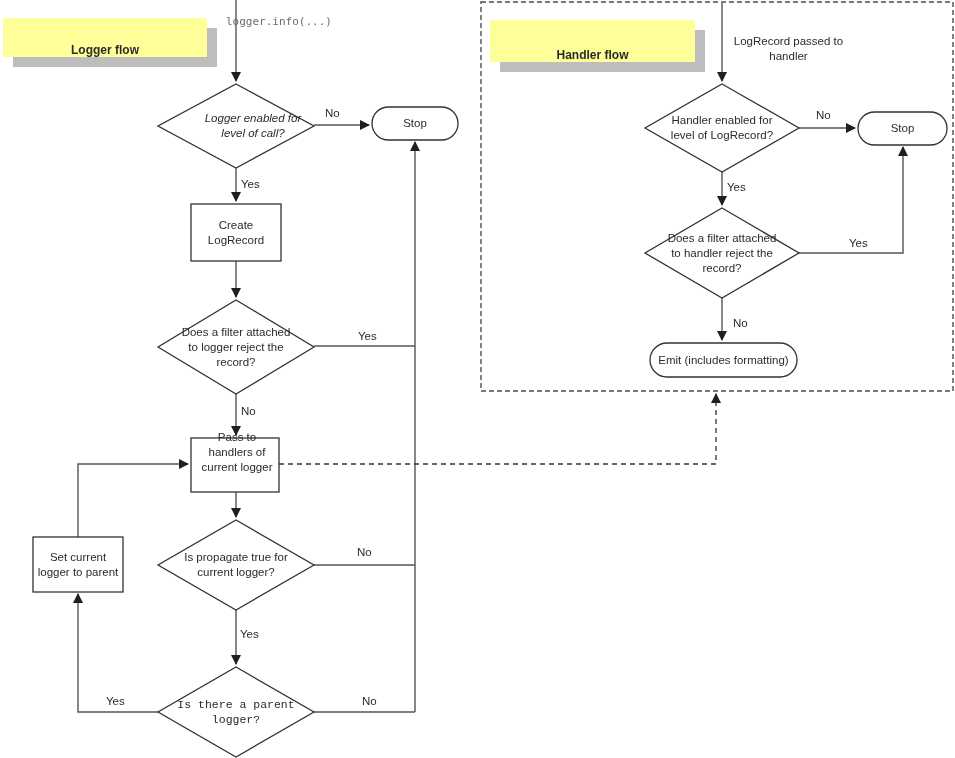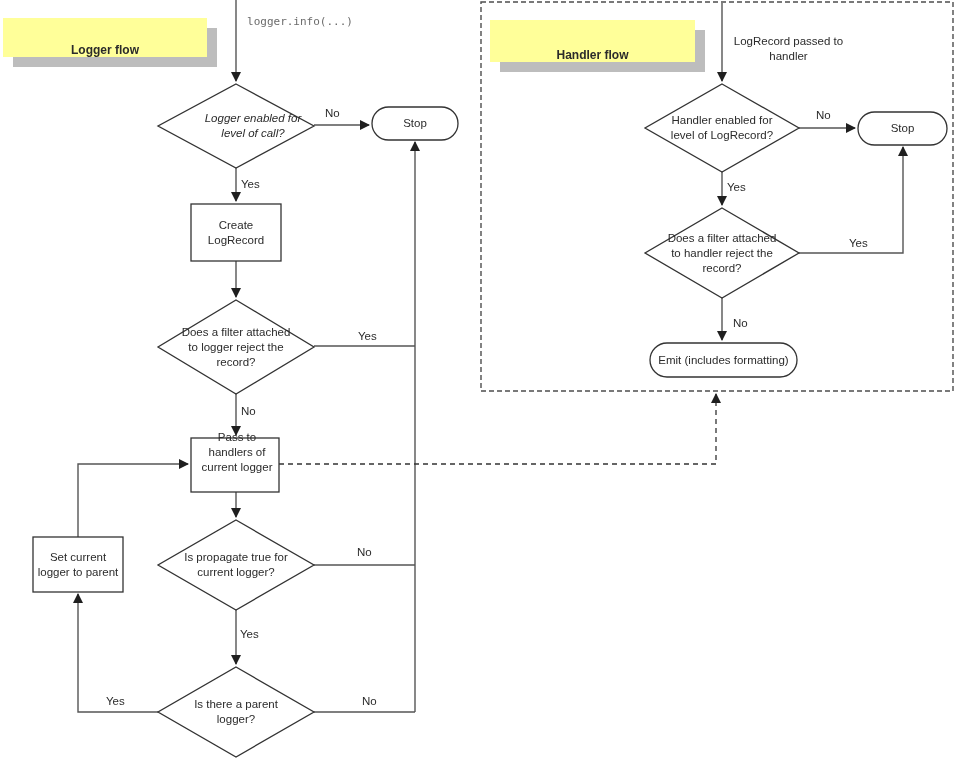--- a/index.html
+++ b/index.html
@@ -82,39 +82,39 @@
 <div class="abs noteShadow" style="left:13px;top:28px;width:204px;height:39px;"></div>
 <div class="abs note" style="left:3px;top:18px;width:204px;height:39px;">
   <span>Logger flow</span>
 </div>
 <div class="abs noteShadow" style="left:500px;top:30px;width:205px;height:42px;"></div>
 <div class="abs note" style="left:490px;top:20px;width:205px;height:42px;">
   <span>Handler flow</span>
 </div>
 
 <div class="abs" style="left:226px;top:15px;width:148px;">
-  <div class="mono" style="text-align:center;">logger.info(...)</div>
+  <div class="mono" style="">logger.info(...)</div>
 </div>
 
 <div class="abs txt" style="left:175px;top:84px;width:156px;height:84px;font-style:italic;">Logger enabled for
 level of call?</div>
 <div class="abs txt" style="left:372px;top:107px;width:86px;height:33px;">Stop</div>
 <div class="abs txt" style="left:191px;top:204px;width:90px;height:57px;">Create
 LogRecord</div>
 <div class="abs txt" style="left:158px;top:300px;width:156px;height:94px;">Does a filter attached
 to logger reject the
 record?</div>
 <div class="abs txt" style="left:191px;top:425px;width:92px;height:54px;">Pass to
 handlers of
 current logger</div>
 <div class="abs txt" style="left:33px;top:537px;width:90px;height:55px;">Set current
 logger to parent</div>
 <div class="abs txt" style="left:158px;top:520px;width:156px;height:90px;">Is propagate true for
 current logger?</div>
-<div class="abs txt" style="left:158px;top:667px;width:156px;height:90px;">Is there a parent
+<div class="abs txt" style="left:158px;top:667px;width:156px;height:90px;font-family:Liberation Mono, monospace;">Is there a parent
 logger?</div>
 
 <div class="abs lbl" style="left:325px;top:107px;">No</div>
 <div class="abs lbl" style="left:241px;top:178px;">Yes</div>
 <div class="abs lbl" style="left:358px;top:330px;">Yes</div>
 <div class="abs lbl" style="left:241px;top:405px;">No</div>
 <div class="abs lbl" style="left:357px;top:546px;">No</div>
 <div class="abs lbl" style="left:240px;top:628px;">Yes</div>
 <div class="abs lbl" style="left:106px;top:695px;">Yes</div>
 <div class="abs lbl" style="left:362px;top:695px;">No</div>

